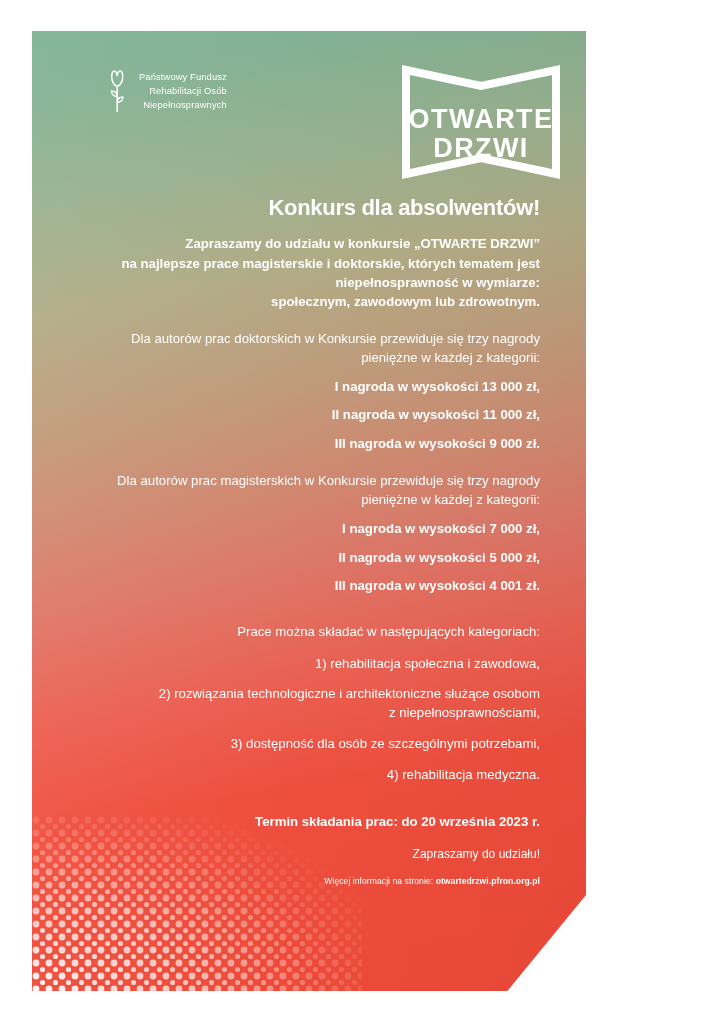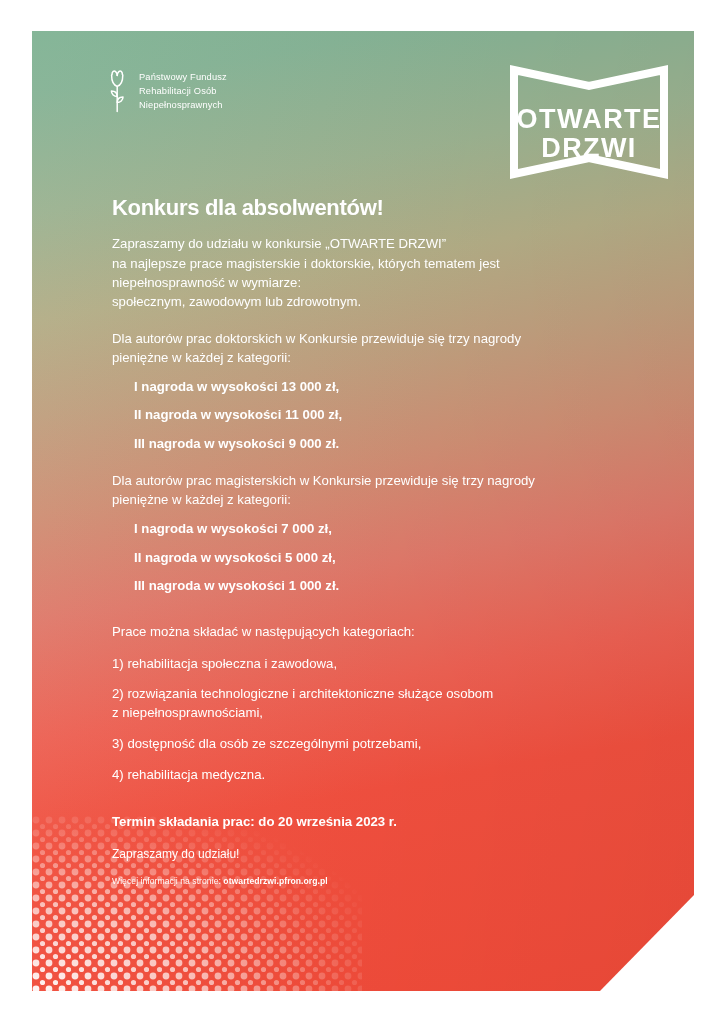--- a/index.html
+++ b/index.html
@@ -13,37 +13,38 @@
     position: relative;
     overflow: hidden;
     font-family: "Liberation Sans", sans-serif;
   }
 
   
   #poster {
     position: absolute;
     left: 32px;
     top: 31px;
-    width: 662px;
+    width: 554px;
     height: 960px;
     overflow: hidden;
     background:
       linear-gradient(170deg,
         #7fb293 0%,
         #84b294 6%,
         #9bb290 17%,
         #b3ad86 27%,
         #c09f7e 36%,
         #cf8f74 45%,
         #e0796a 55%,
         #ee6153 66%,
         #f2503f 76%,
         #f24b39 100%);
     -webkit-clip-path: polygon(0 0, 100% 0, 100% 90%, 85.8% 100%, 0 100%);
     clip-path: polygon(0 0, 100% 0, 100% 90%, 85.8% 100%, 0 100%);
+    text-align: right;
   }
 
   
   #poster::before {
     content: "";
     position: absolute;
     inset: 0;
     background: linear-gradient(100deg, rgba(255,255,255,0.05) 0%, rgba(0,0,0,0.02) 55%, rgba(0,0,0,0.05) 100%);
     pointer-events: none;
   }
@@ -104,21 +105,21 @@
     line-height: 1.1;
     color: #ffffff;
   }
 
   .para {
     font-size: 13.2px;
     line-height: 1.47;
     margin: 0;
     white-space: pre-line;
   }
-  .para.bold { font-weight: normal; }
+  .para.bold { font-weight: bold; }
 
   .block { margin-top: 17px; }
   .block-lead {
     font-size: 13.2px;
     line-height: 1.47;
     white-space: pre-line;
     margin: 0 0 9px 0;
   }
   .prize {
     font-size: 13.2px;
@@ -235,21 +236,21 @@
       <p class="prize">I nagroda w wysokości 13 000 zł,</p>
       <p class="prize">II nagroda w wysokości 11 000 zł,</p>
       <p class="prize">III nagroda w wysokości 9 000 zł.</p>
     </div>
 
     <div class="block">
       <p class="block-lead">Dla autorów prac magisterskich w Konkursie przewiduje się trzy nagrody
 pieniężne w każdej z kategorii:</p>
       <p class="prize">I nagroda w wysokości 7 000 zł,</p>
       <p class="prize">II nagroda w wysokości 5 000 zł,</p>
-      <p class="prize">III nagroda w wysokości 1 000 zł.</p>
+      <p class="prize">III nagroda w wysokości 4 001 zł.</p>
     </div>
 
     <div class="cats">
       <p class="cats-lead">Prace można składać w następujących kategoriach:</p>
       <p class="cat-item">1) rehabilitacja społeczna i zawodowa,</p>
       <p class="cat-item">2) rozwiązania technologiczne i architektoniczne służące osobom
     z niepełnosprawnościami,</p>
       <p class="cat-item">3) dostępność dla osób ze szczególnymi potrzebami,</p>
       <p class="cat-item">4) rehabilitacja medyczna.</p>
     </div>

